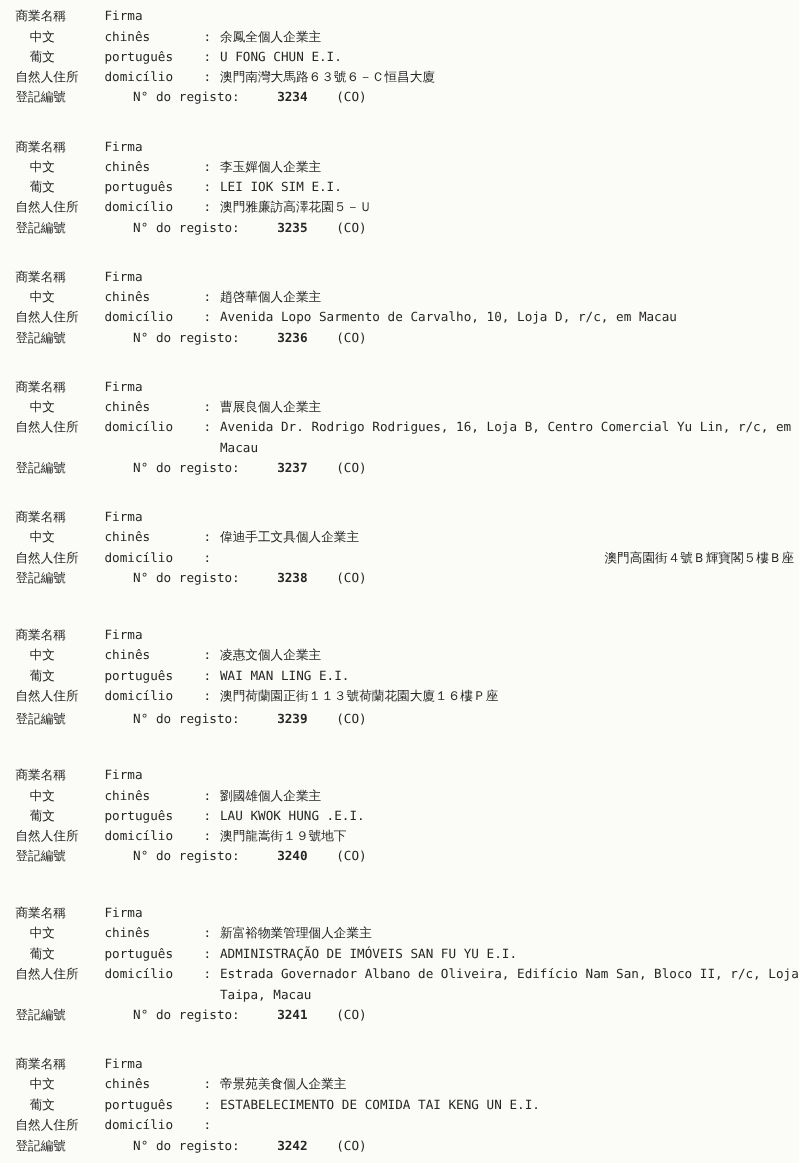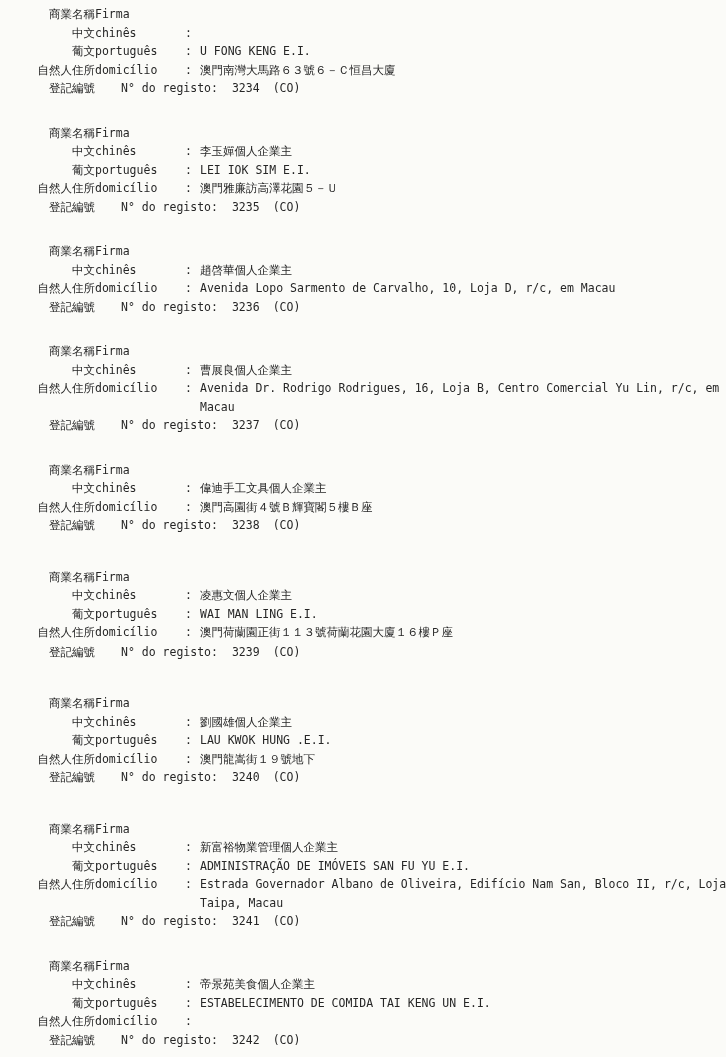--- a/index.html
+++ b/index.html
@@ -7,50 +7,51 @@
   body {
     font-family:"DejaVu Sans Mono","Liberation Mono",monospace;
     font-size:11.5px;
     color:#262626;
     padding:5px 4px 0 14px;
   }
   .entry { margin-bottom:26px; }
   .entry.gap-lg { margin-bottom:33px; }
   .entry:last-child { margin-bottom:0; }
   .row { display:flex; align-items:baseline; line-height:18.5px; white-space:pre; }
-  .c1 { width:81px; flex:none;text-align:right; }
+  .c1 { width:81px; flex:none; }
   .c1.ind { padding-left:13px; }
   .c2 { width:90px; flex:none; }
   .sep { width:15px; flex:none; }
   .val { flex:1; min-width:0; }
   .vline { white-space:pre; line-height:18.5px; }
   .regpt { flex:none;padding-left:26px; }
-  .regno { flex:none; margin-left:14px; }
-  .regco { flex:none; margin-left:13px; }
+  .regno { flex:none; margin-left:34px;font-weight:bold; }
+  .regco { flex:none; margin-left:26px; }
 </style>
 </head>
 <body>
 
 <main>
 
   <section class="entry">
     <div class="row">
       <span class="c1">商業名稱</span>
       <span class="c2">Firma</span>
     </div>
     <div class="row">
       <span class="c1 ind">中文</span>
       <span class="c2">chinês</span>
       <span class="sep">:</span>
-    </div>
-    <div class="row">
-      <span class="c1 ind">葡文</span>
-      <span class="c2">português</span>
-      <span class="sep">:</span>
-      <span class="val">U FONG KENG E.I.</span>
+      <span class="val">余鳳全個人企業主</span>
+    </div>
+    <div class="row">
+      <span class="c1 ind">葡文</span>
+      <span class="c2">português</span>
+      <span class="sep">:</span>
+      <span class="val">U FONG CHUN E.I.</span>
     </div>
     <div class="row">
       <span class="c1">自然人住所</span>
       <span class="c2">domicílio</span>
       <span class="sep">:</span>
       <span class="val"><span class="vline" style="display: block;">澳門南灣大馬路６３號６－Ｃ恒昌大廈</span></span>
     </div>
     <div class="row">
       <span class="c1">登記編號</span>
       <span class="regpt">N° do registo:</span>
@@ -148,21 +149,21 @@
     <div class="row">
       <span class="c1 ind">中文</span>
       <span class="c2">chinês</span>
       <span class="sep">:</span>
       <span class="val">偉迪手工文具個人企業主</span>
     </div>
     <div class="row">
       <span class="c1">自然人住所</span>
       <span class="c2">domicílio</span>
       <span class="sep">:</span>
-      <span class="val"><span class="vline" style="display: block;">澳門高園街４號Ｂ輝寶閣５樓Ｂ座</span></span>
+      <span class="val"><span class="vline" style="display: block; text-align: right;">澳門高園街４號Ｂ輝寶閣５樓Ｂ座</span></span>
     </div>
     <div class="row">
       <span class="c1">登記編號</span>
       <span class="regpt">N° do registo:</span>
       <span class="regno">3238</span>
       <span class="regco">(CO)</span>
     </div>
   </section>
 
   <section class="entry gap-lg">

